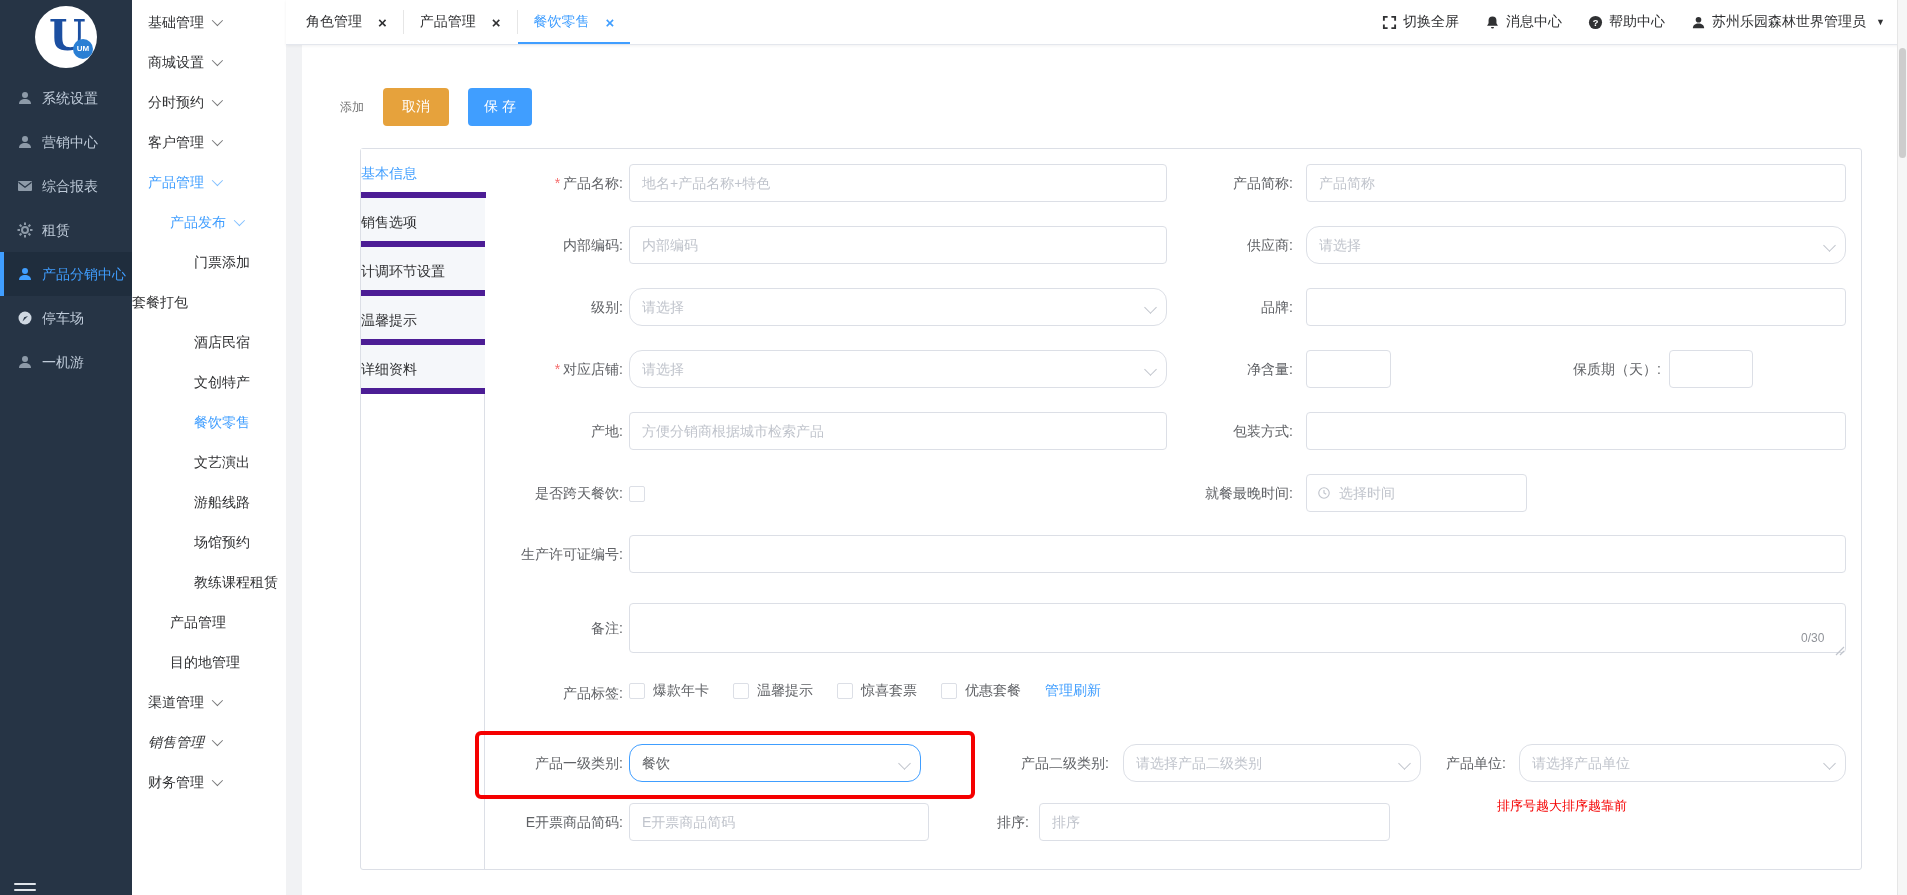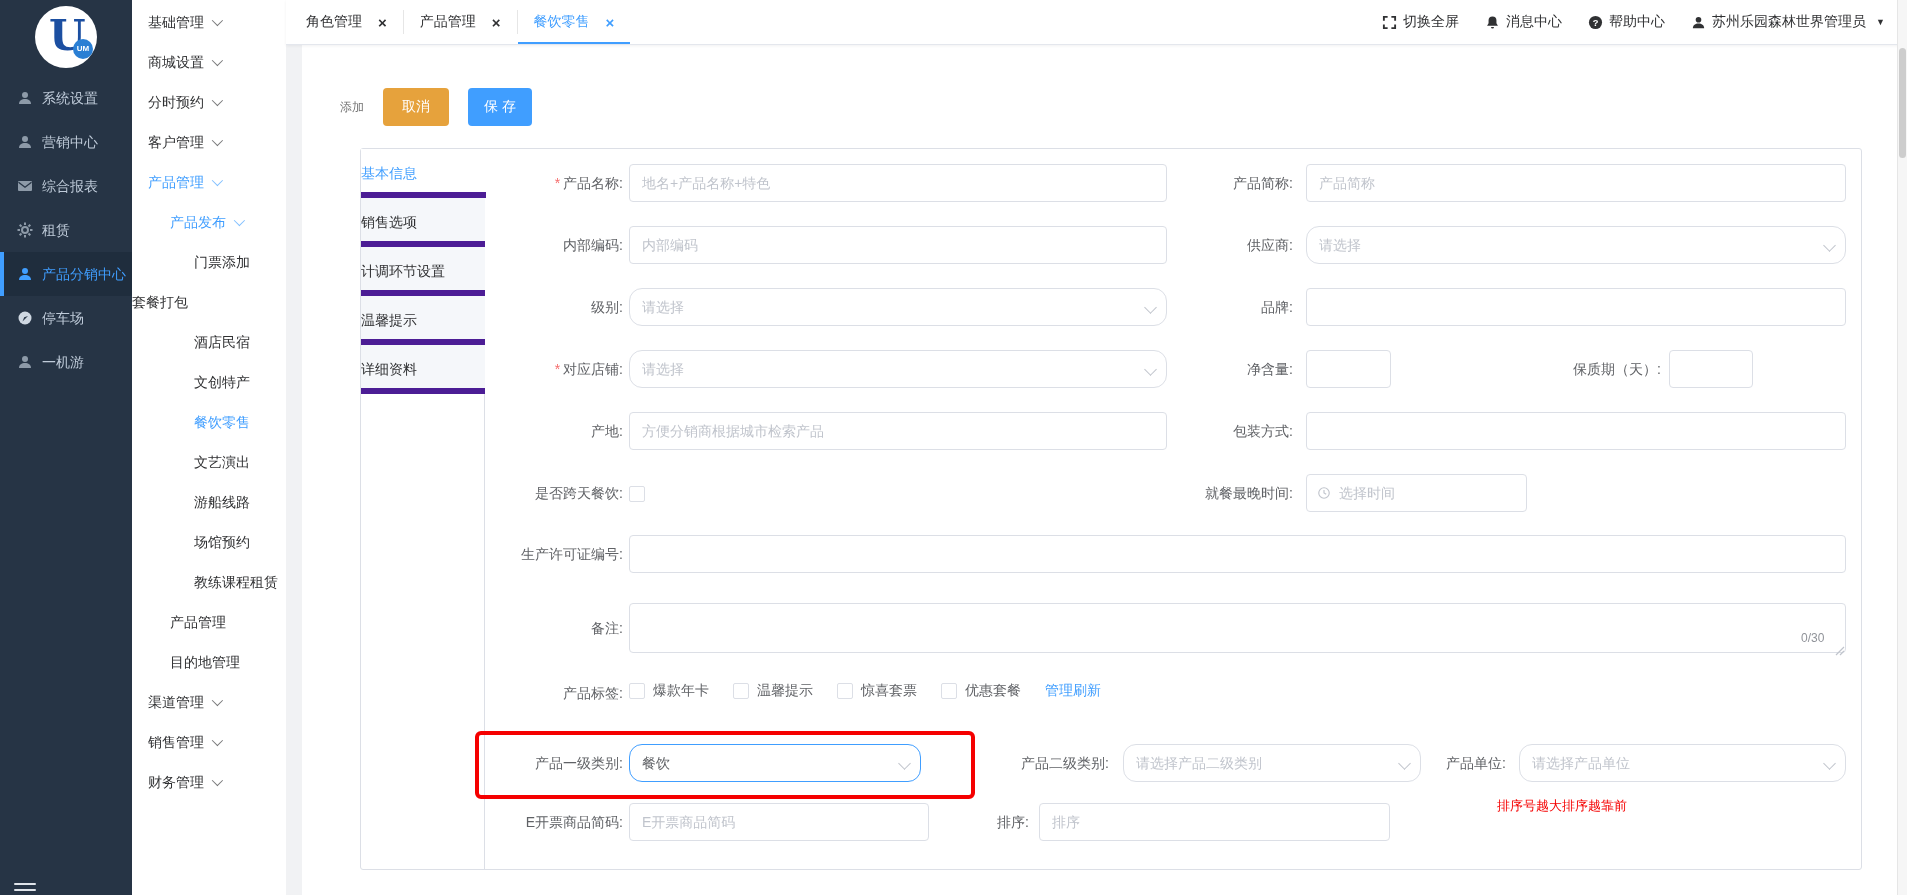--- a/index.html
+++ b/index.html
@@ -160,21 +160,21 @@
     <div class="m-item" style="top:321px;padding-left:62px;"><span class="txt">酒店民宿</span></div>
     <div class="m-item" style="top:361px;padding-left:62px;"><span class="txt">文创特产</span></div>
     <div class="m-item blue" style="top:401px;padding-left:62px;"><span class="txt">餐饮零售</span></div>
     <div class="m-item" style="top:441px;padding-left:62px;"><span class="txt">文艺演出</span></div>
     <div class="m-item" style="top:481px;padding-left:62px;"><span class="txt">游船线路</span></div>
     <div class="m-item" style="top:521px;padding-left:62px;"><span class="txt">场馆预约</span></div>
     <div class="m-item" style="top:561px;padding-left:62px;"><span class="txt">教练课程租赁</span></div>
     <div class="m-item" style="top:601px;padding-left:38px;"><span class="txt">产品管理</span></div>
     <div class="m-item" style="top:641px;padding-left:38px;"><span class="txt">目的地管理</span></div>
     <div class="m-item" style="top:681px;padding-left:16px;"><span class="txt">渠道管理</span><span class="chev-sm"></span></div>
-    <div class="m-item" style="top:721px;padding-left:16px;"><span class="txt">销售管理</span><span class="chev-sm"></span></div>
+    <div class="m-item" style="top:721px;padding-left:16px;font-style:italic;"><span class="txt">销售管理</span><span class="chev-sm"></span></div>
     <div class="m-item" style="top:761px;padding-left:16px;"><span class="txt">财务管理</span><span class="chev-sm"></span></div>
   </div>
 
   <div class="abs topbar">
     <div class="ttabs">
       <div class="ttab">
         <span>角色管理</span>
         <span class="close">×</span>
       </div>
       <div class="tdivider"></div>

